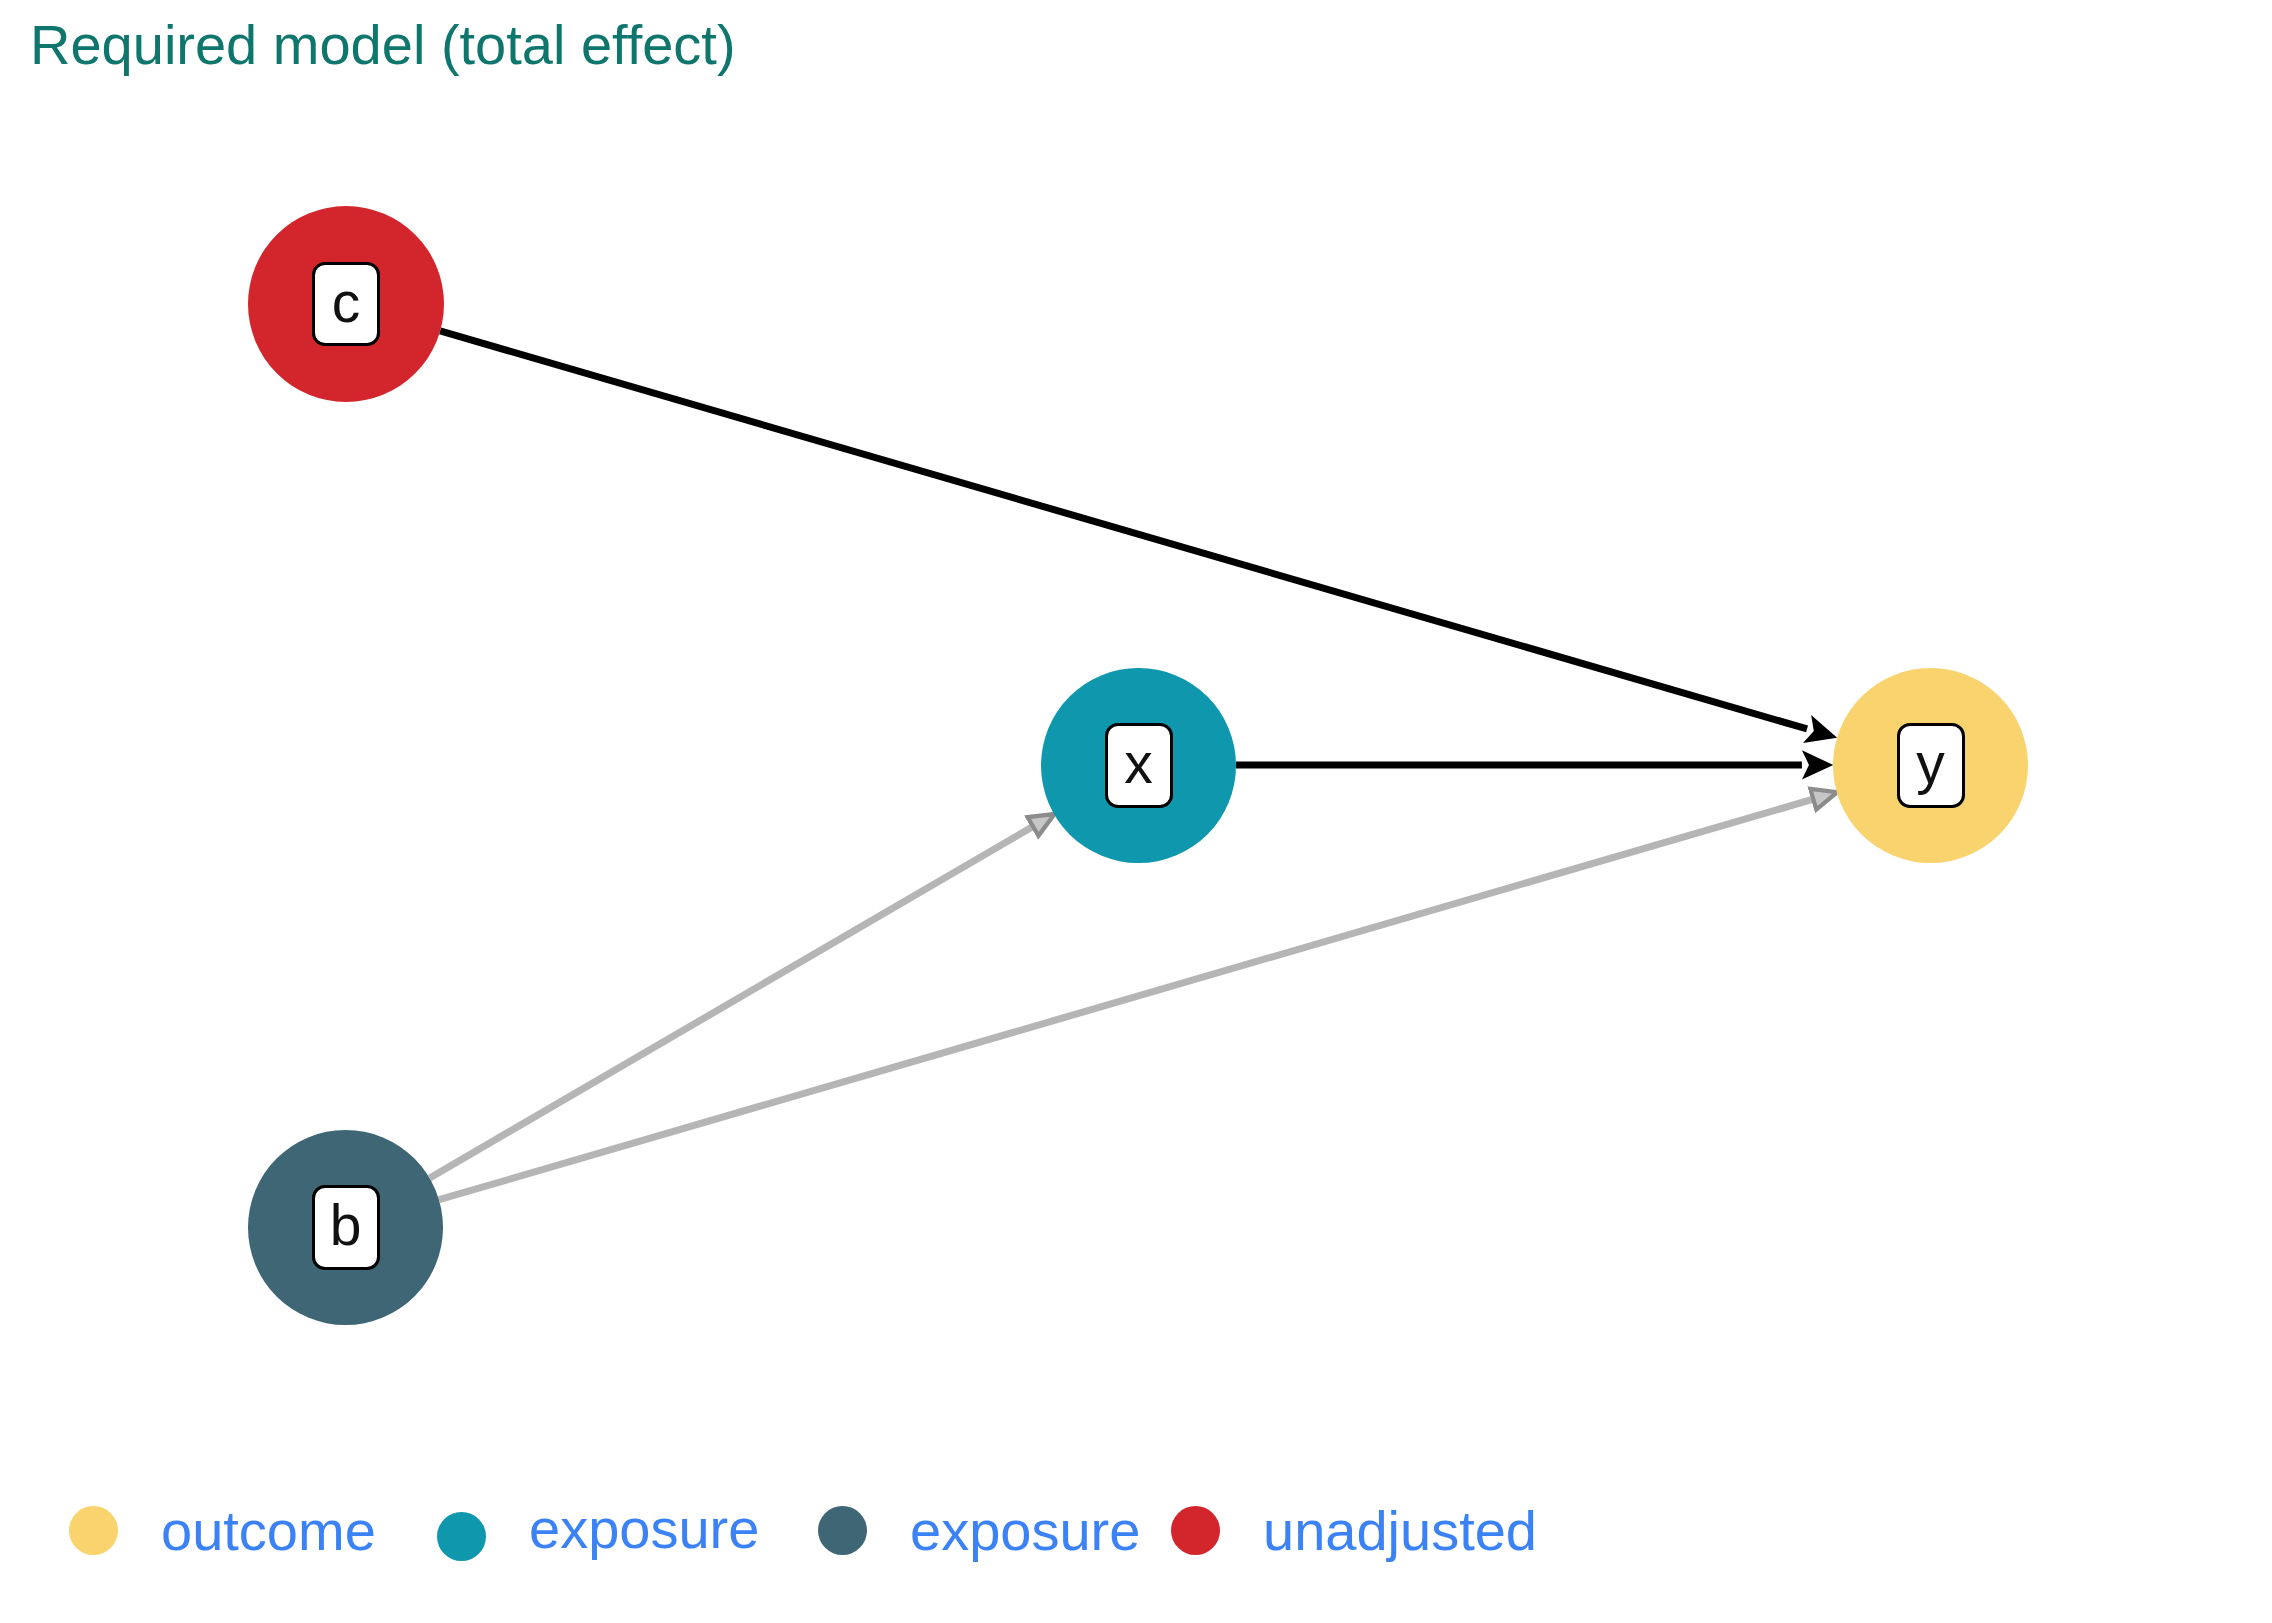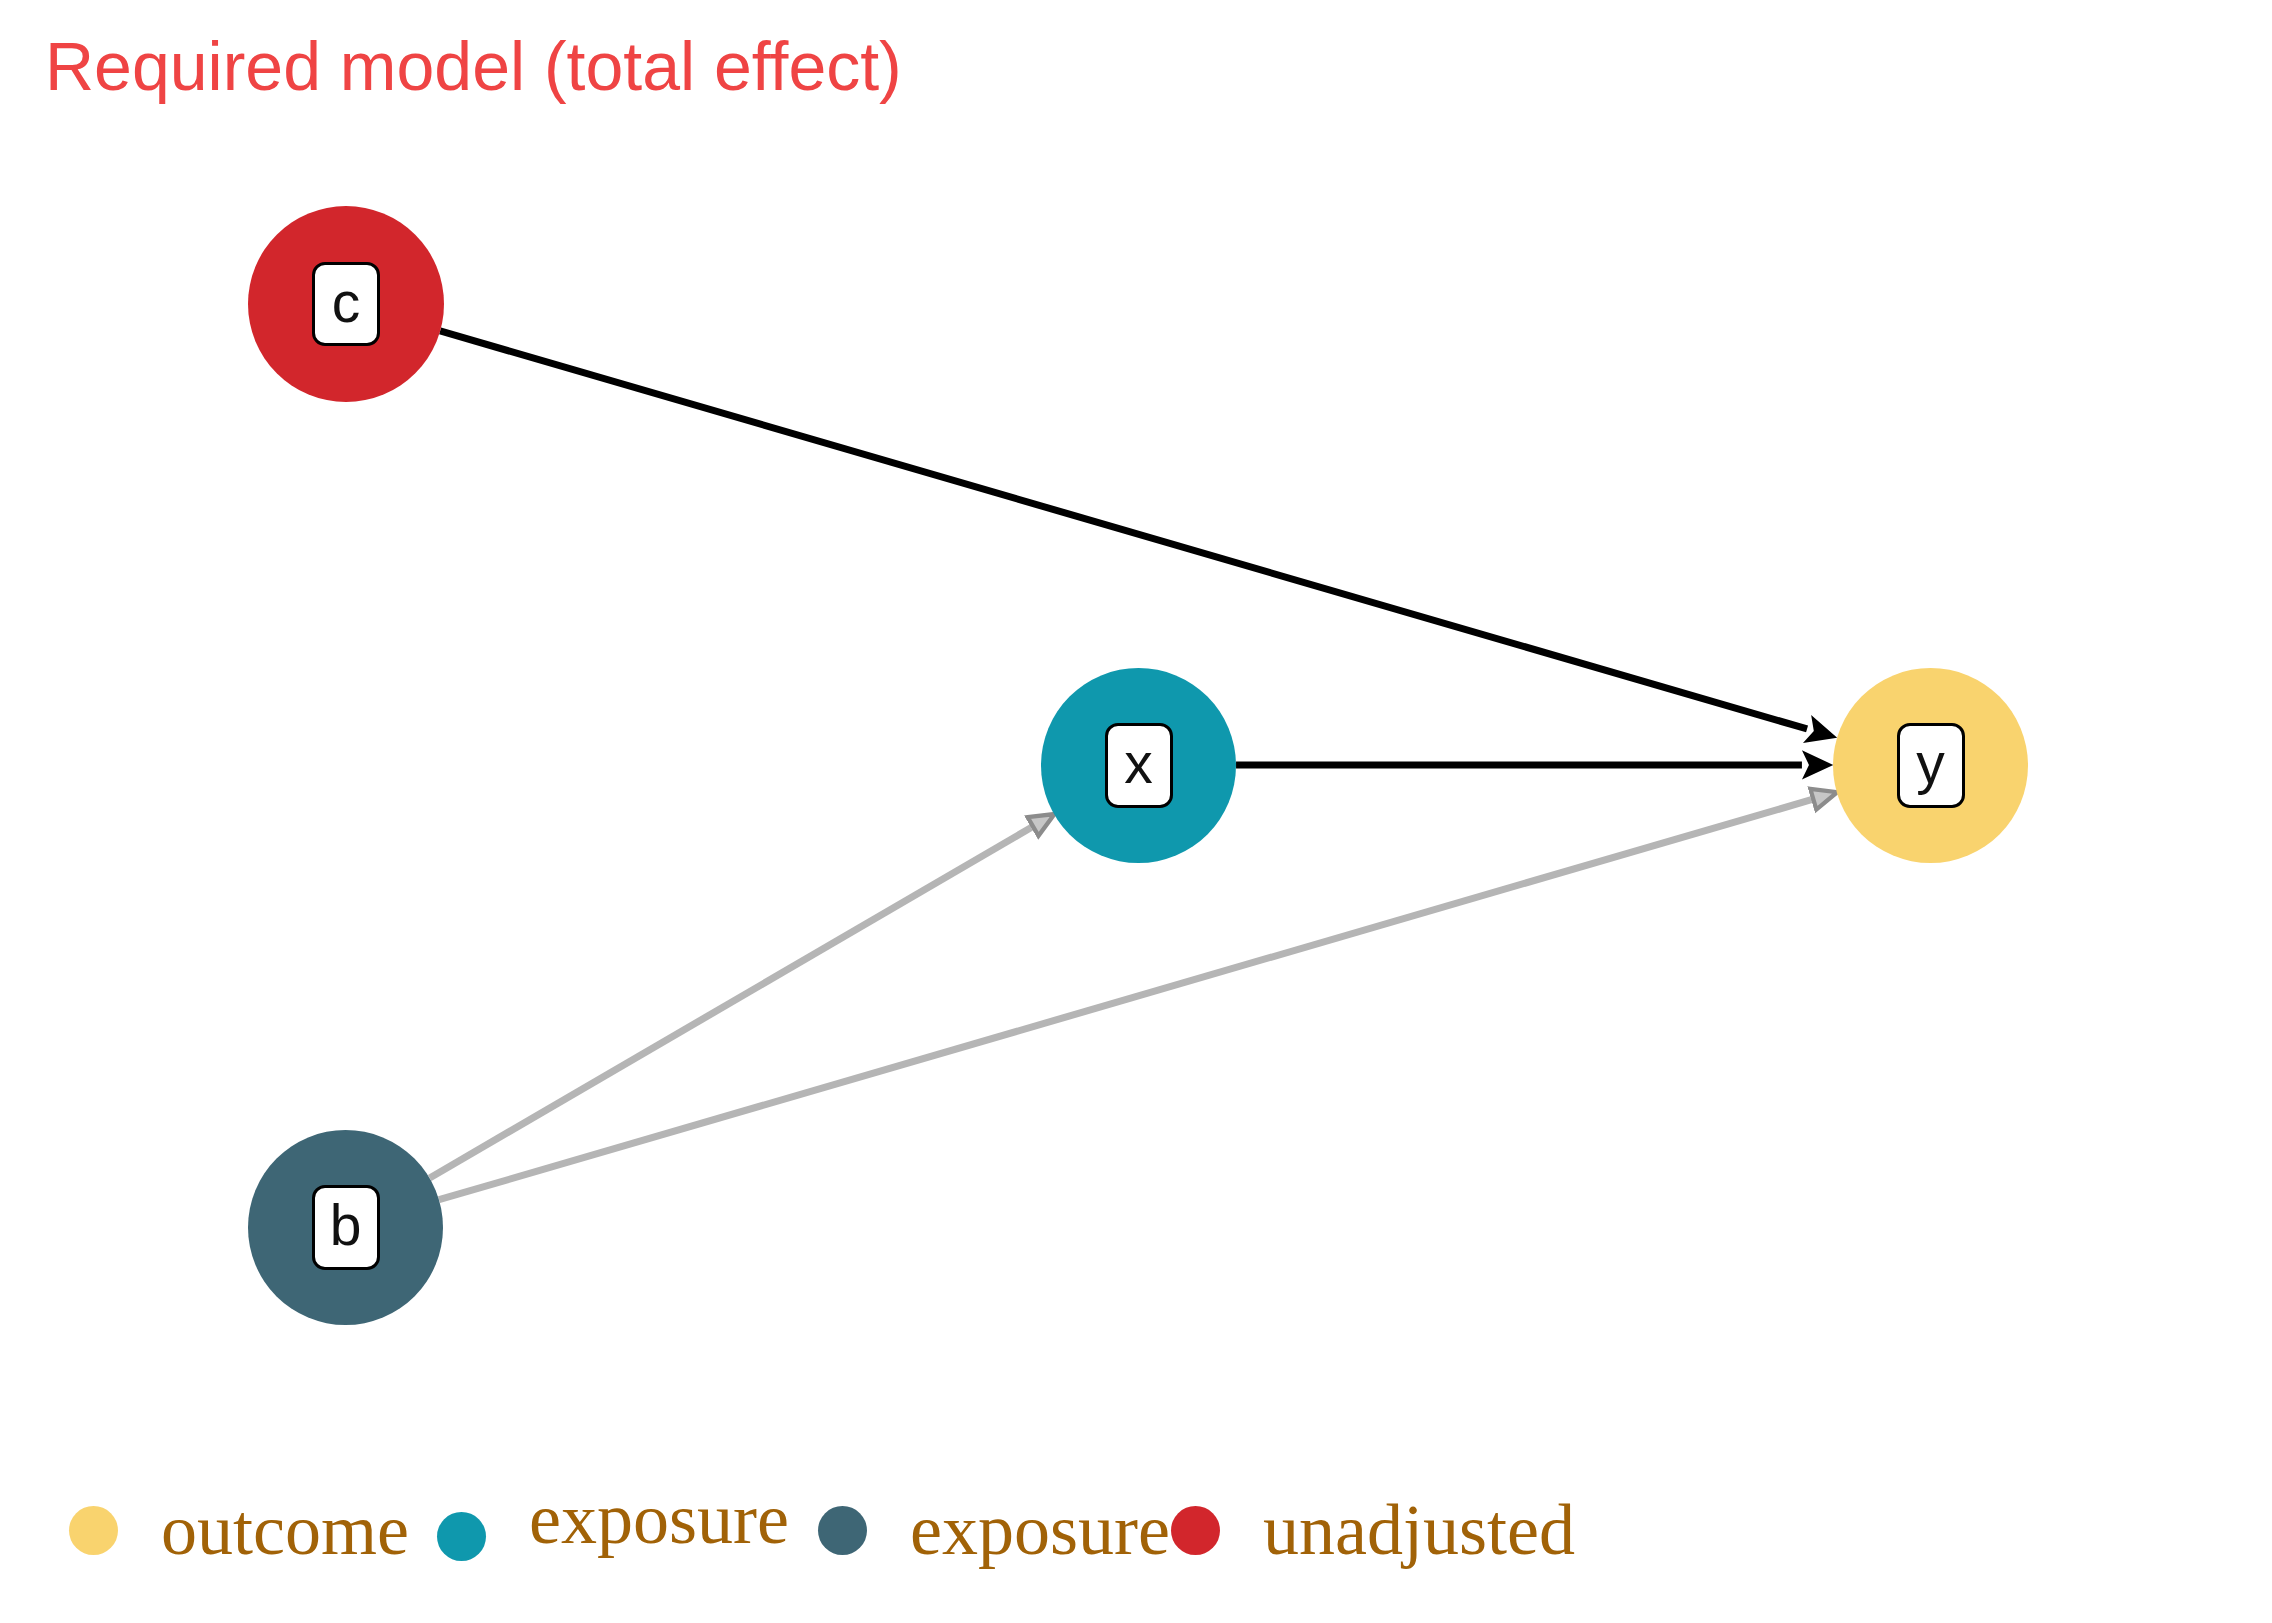--- a/index.html
+++ b/index.html
@@ -12,24 +12,24 @@
     position: relative;
     width: 2273px;
     height: 1623px;
     background: #ffffff;
     overflow: hidden;
   }
   #page-title {
     position: absolute;
     left: 30px;
     top: 12px;
-    margin: 15px;
-    font-size: 68px;
+    margin: 0;
+    font-size: 56px;
     font-weight: 500;
-    color: #ef4444;
+    color: #0f766e;
     letter-spacing: 0px;
     white-space: nowrap;
   }
   #edges {
     position: absolute;
     left: 0;
     top: 0;
     width: 2273px;
     height: 1623px;
   }
@@ -72,23 +72,22 @@
     gap: 43px;
     white-space: nowrap;
   }
   .legend-swatch {
     width: 49px;
     height: 49px;
     border-radius: 50%;
     flex: 0 0 auto;
   }
   .legend-label {
-    font-size: 72px;
-    color: #a16207;
-    font-family: Liberation Serif, serif;
+    font-size: 56px;
+    color: #3b82f6;
   }
 </style>
 </head>
 <body>
 
 <div id="canvas">
   <h1 id="page-title">Required model (total effect)</h1>
 
   <svg id="edges" viewBox="0 0 4200 3000" xmlns="http://www.w3.org/2000/svg">
     <defs>

